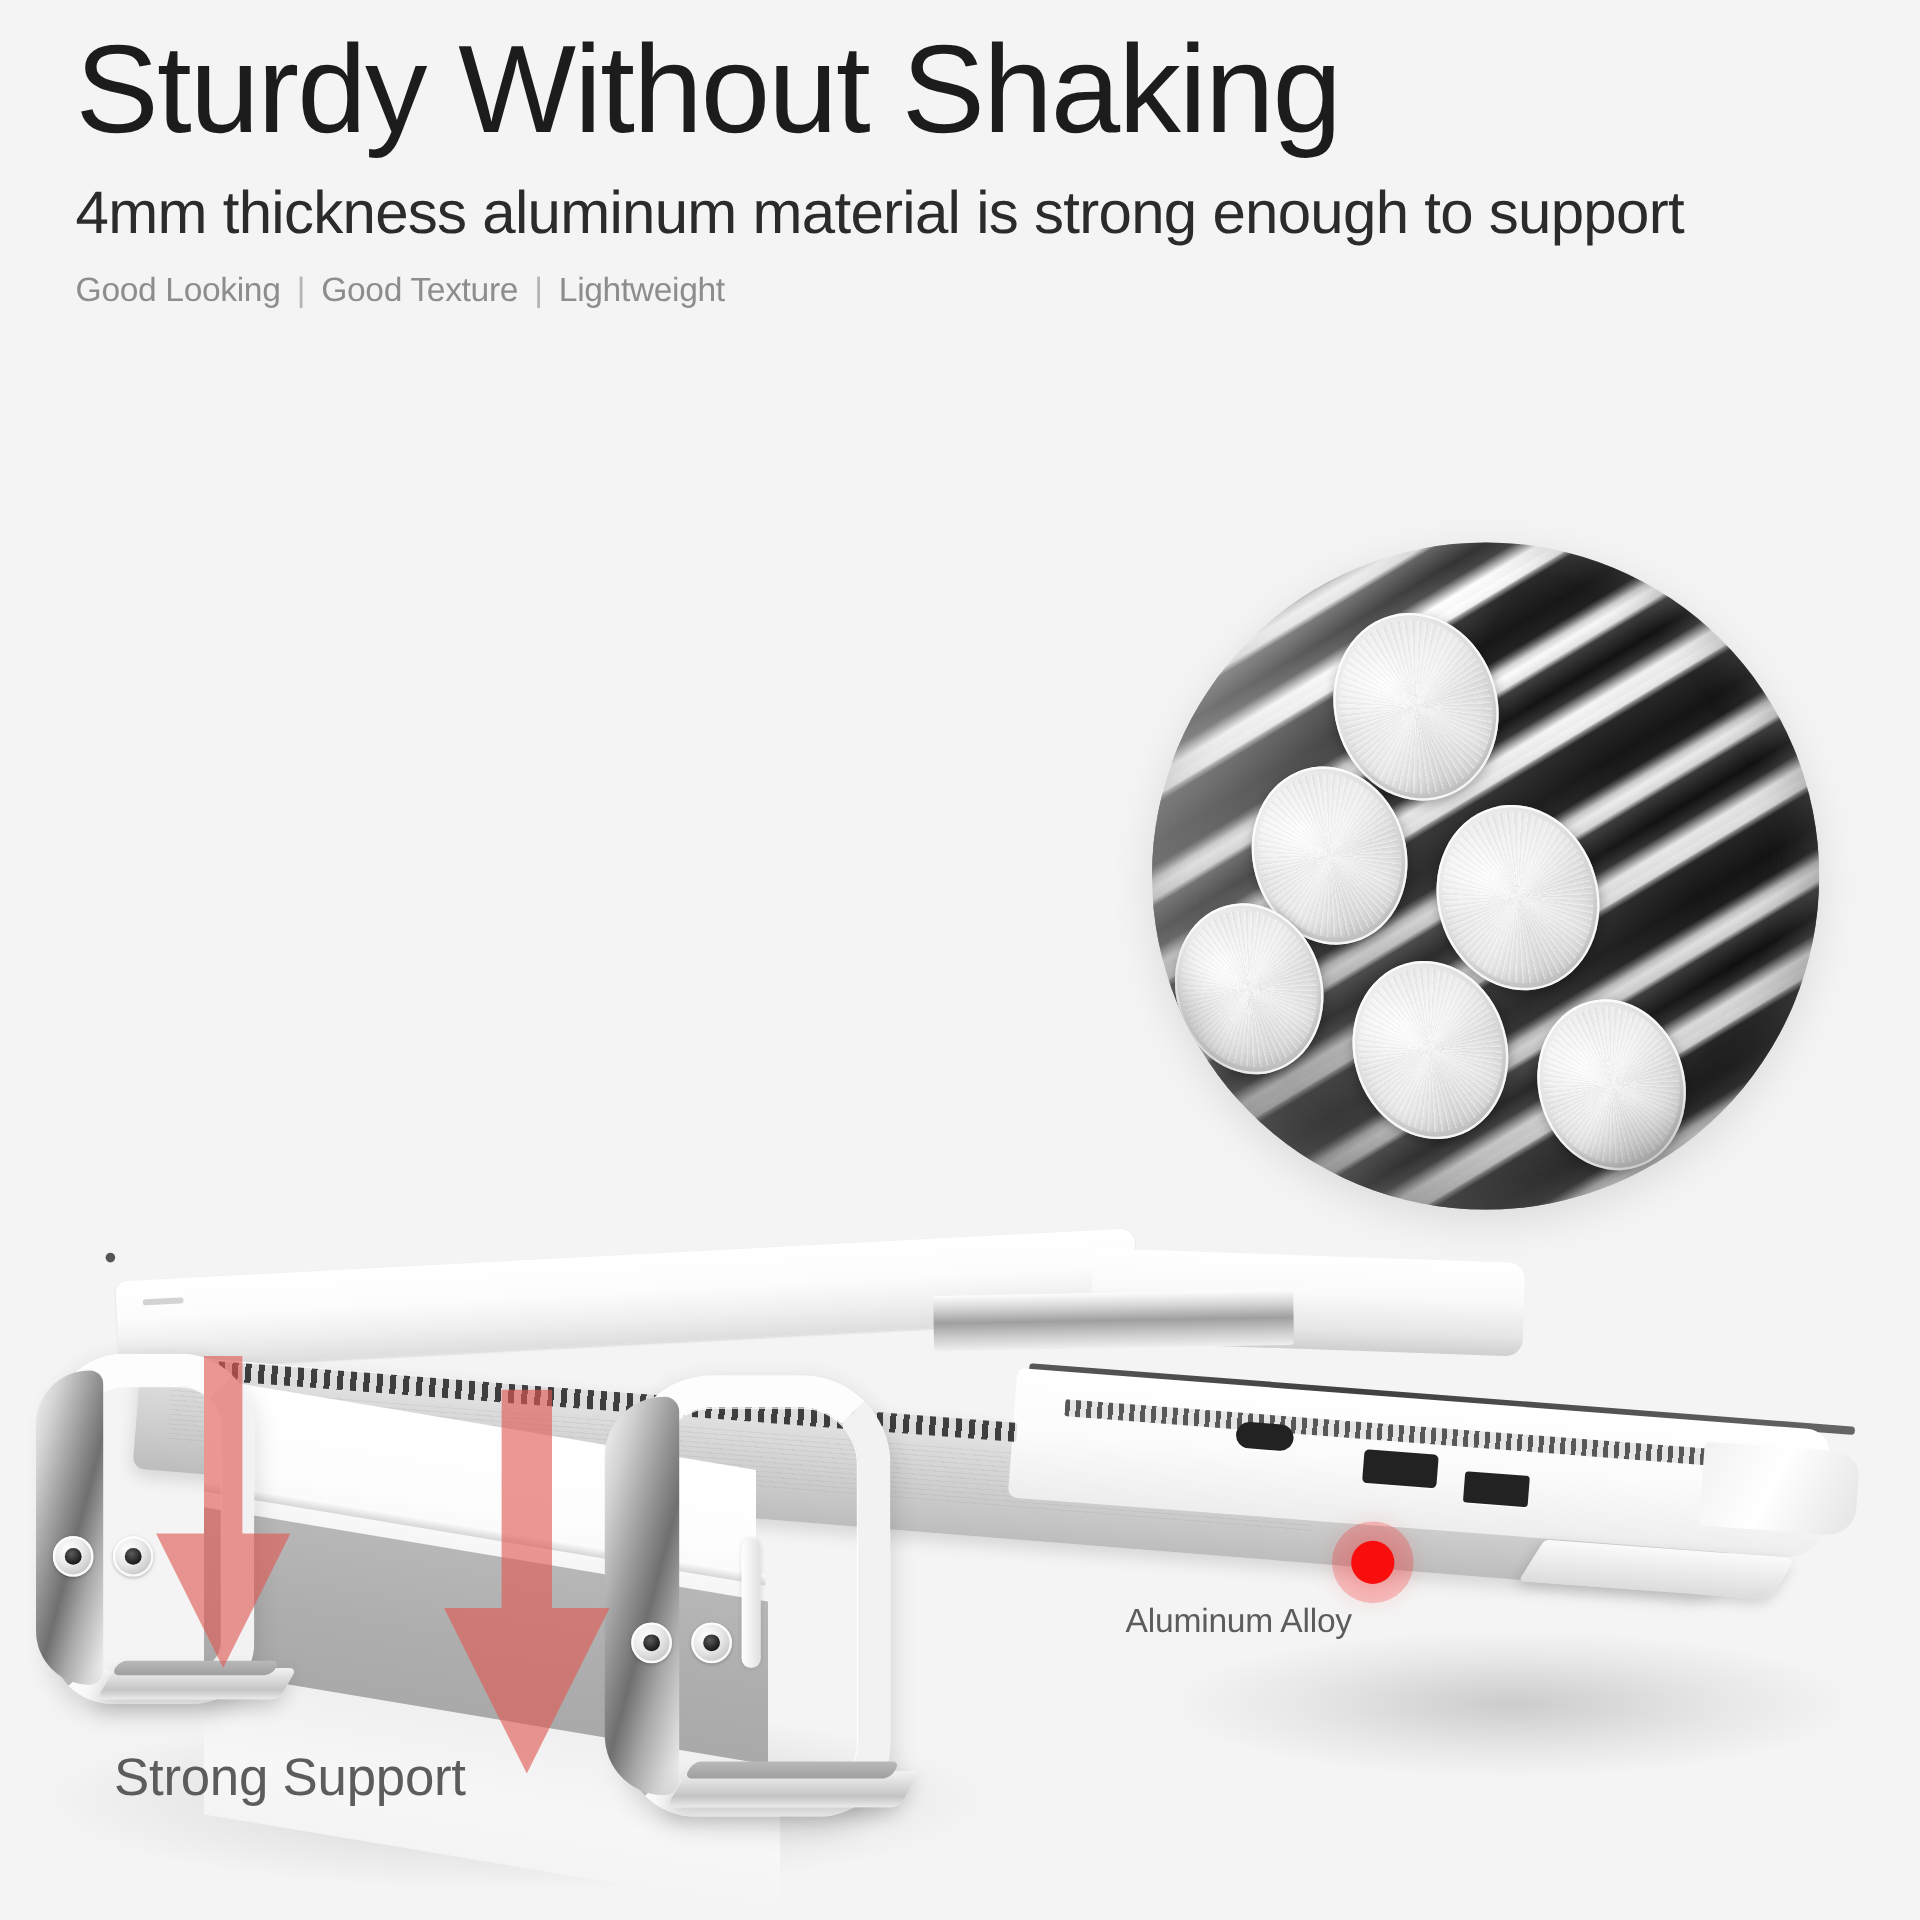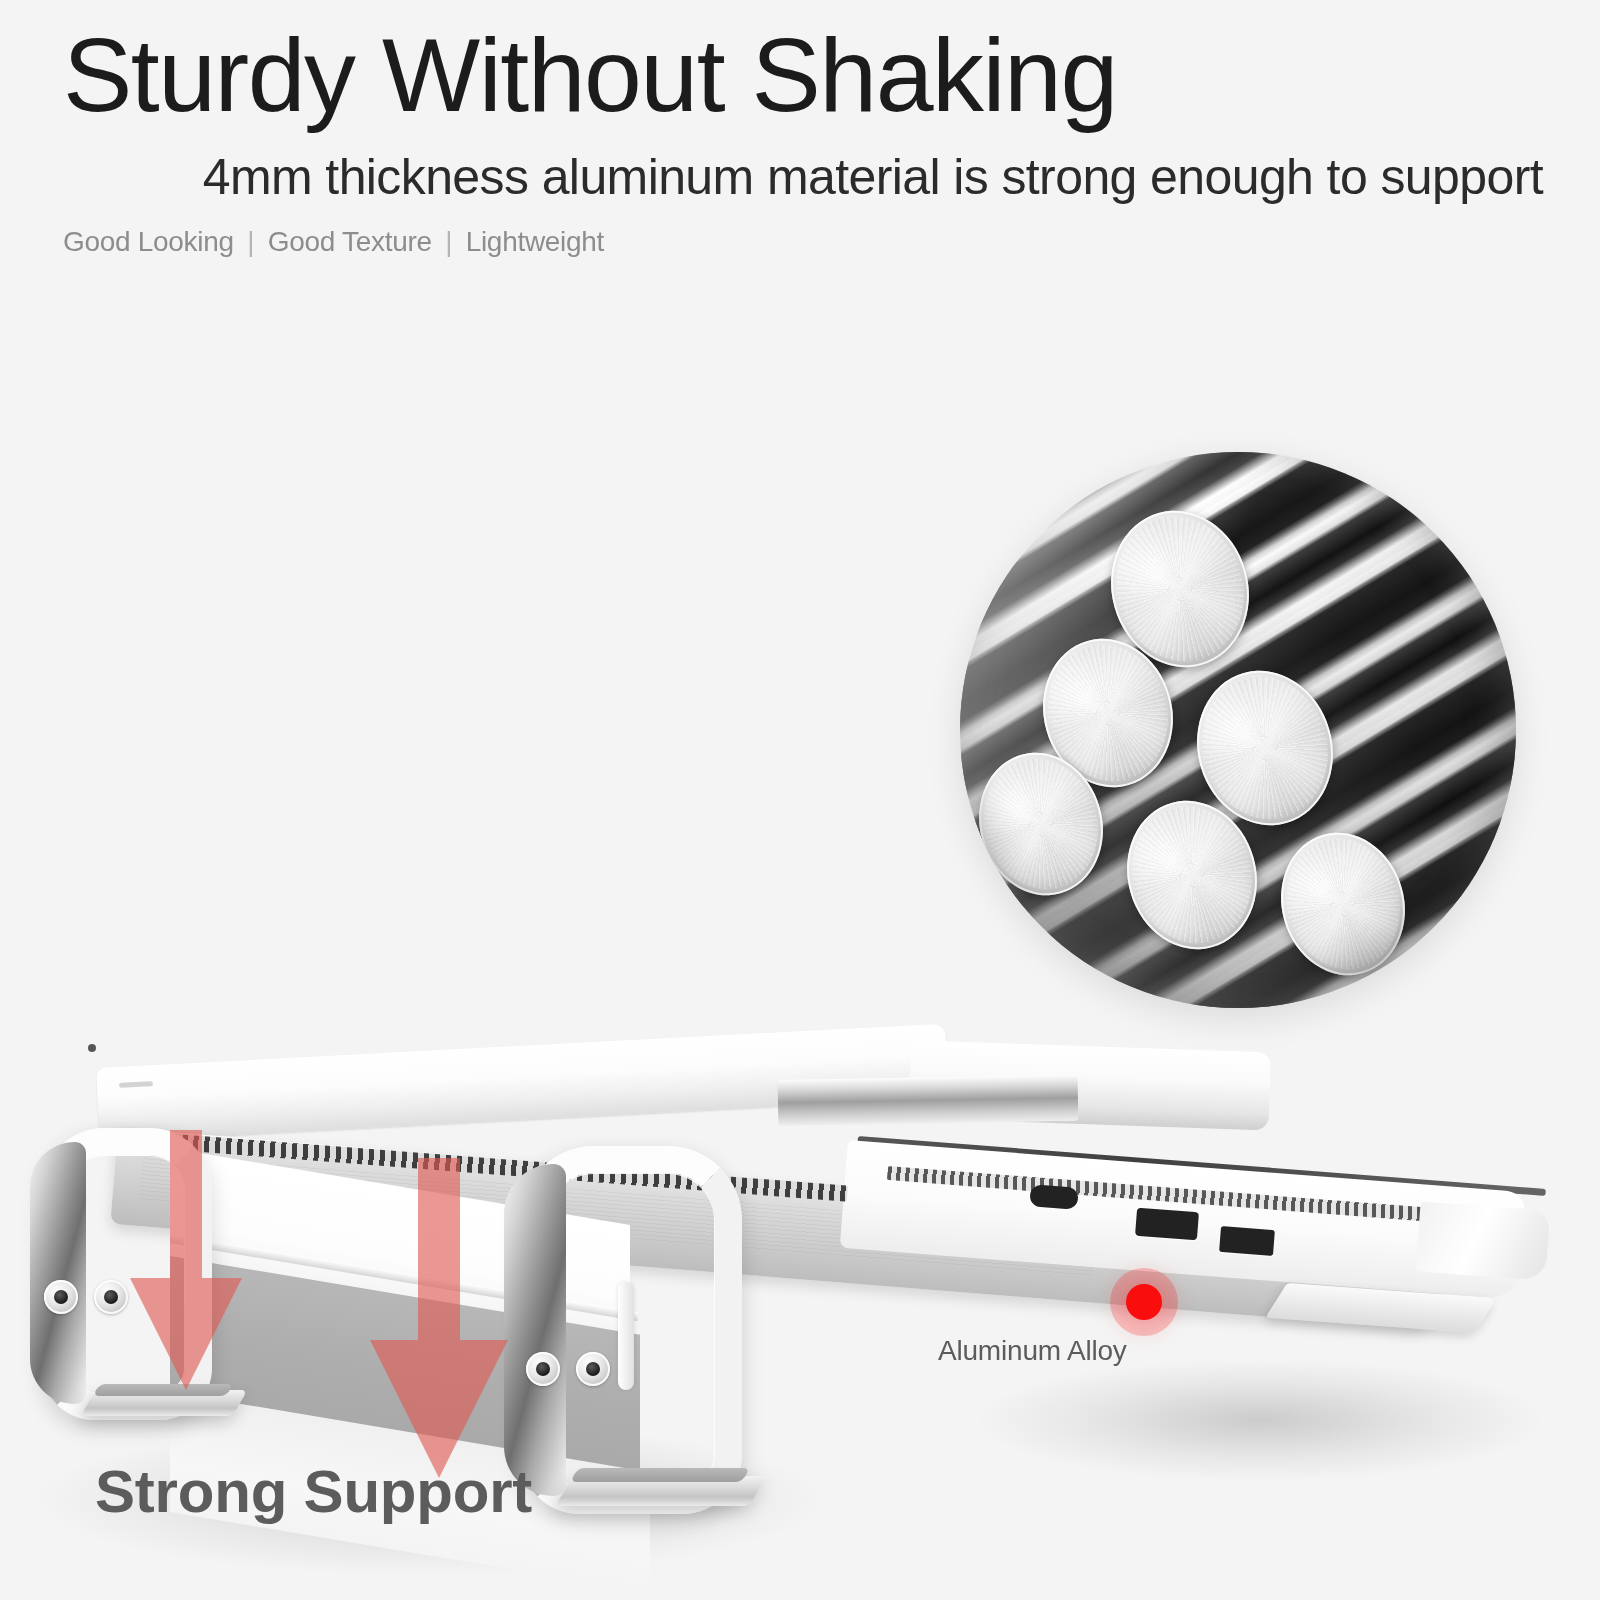--- a/index.html
+++ b/index.html
@@ -23,21 +23,20 @@
     white-space:nowrap;
   }
   .subtitle {
     margin-top:22px;
     font-size:50px;
     line-height:1.1;
     font-weight:400;
     color:#2b2b2b;
     letter-spacing:-0.6px;
     white-space:nowrap;
-    text-align:right;
   }
   .tagline {
     margin-top:22px;
     font-size:28px;
     line-height:1.1;
     font-weight:400;
     color:#8d8d8d;
     letter-spacing:-0.3px;
     white-space:nowrap;
   }
@@ -303,23 +302,22 @@
   
   .ground-shadow {
     position:absolute; left:0; bottom:0;
     background:radial-gradient(ellipse at center, rgba(110,110,110,0.30) 0%, rgba(140,140,140,0.12) 45%, rgba(255,255,255,0) 72%);
     pointer-events:none;
   }
 
   
   .callout-strong {
     position:absolute; left:95px; top:1457px;
-    font-size:60px; color:#5c5c5c; letter-spacing:-0.2px;
+    font-size:44px; color:#5c5c5c; letter-spacing:-0.2px;
     white-space:nowrap;
-    font-weight:bold;
   }
   .callout-alu {
     position:absolute; left:938px; top:1335px;
     font-size:28px; color:#5c5c5c; letter-spacing:-0.2px;
     white-space:nowrap;
   }
   .red-dot {
     position:absolute; left:1126px; top:1284px;
     width:36px; height:36px; border-radius:50%;
     background:#fa0d0d;

